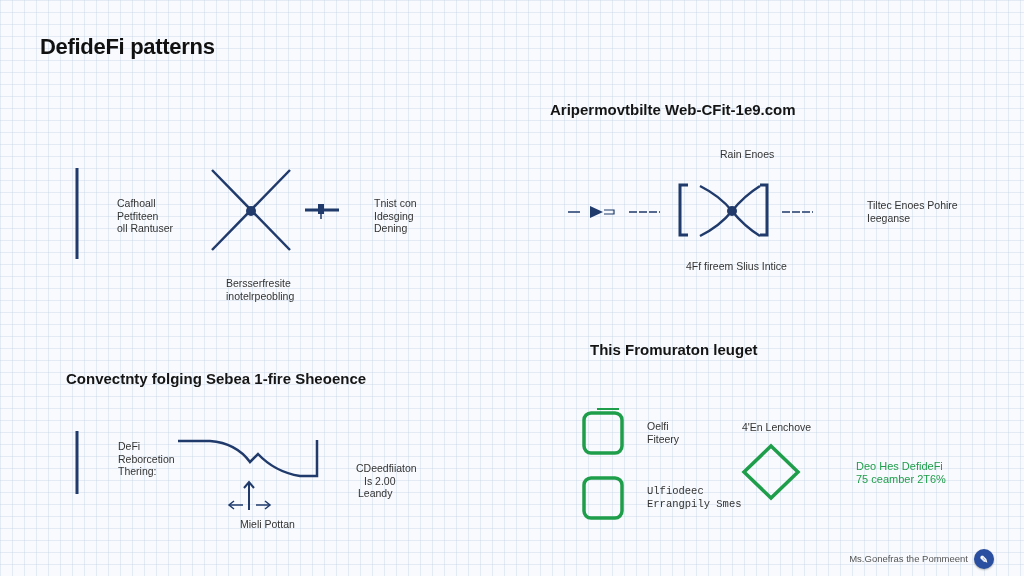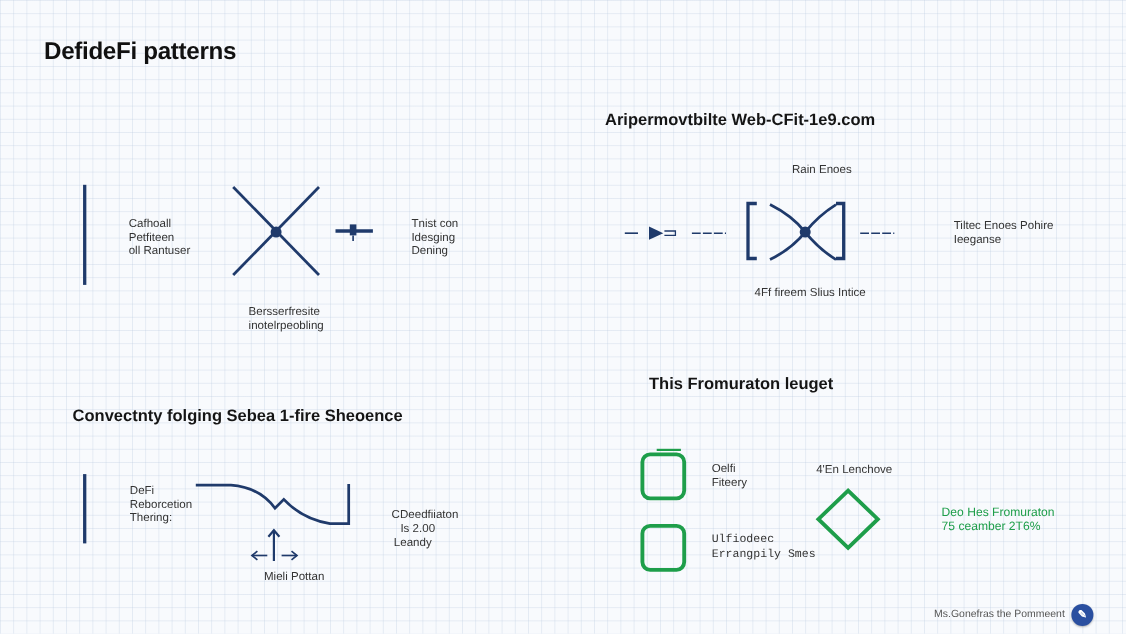--- a/index.html
+++ b/index.html
@@ -134,18 +134,18 @@
   <div>Ulfiodeec</div>
   <div>Errangpily Smes</div>
 </div>
 
 <div class="abs lbl" style="left:731px; top:421px;">4'En Lenchove</div>
 <svg style="left:0;top:0;" width="1024" height="576">
   <polygon points="771,446 798,472 771,498 744,472" stroke="#1e9e4a" stroke-width="3.5" fill="none"></polygon>
 </svg>
 
 <div class="abs lbl green" style="left:845px; top:460px; font-size:11px;">
-  <div>Deo Hes Fromuraton</div>
+  <div>Deo Hes DefideFi</div>
   <div>75 ceamber 2T6%</div>
 </div>
 
 <div class="abs footer">Ms.Gonefras the Pommeent</div>
 <div class="abs footer-icon">✎</div>
 
 </body></html>

